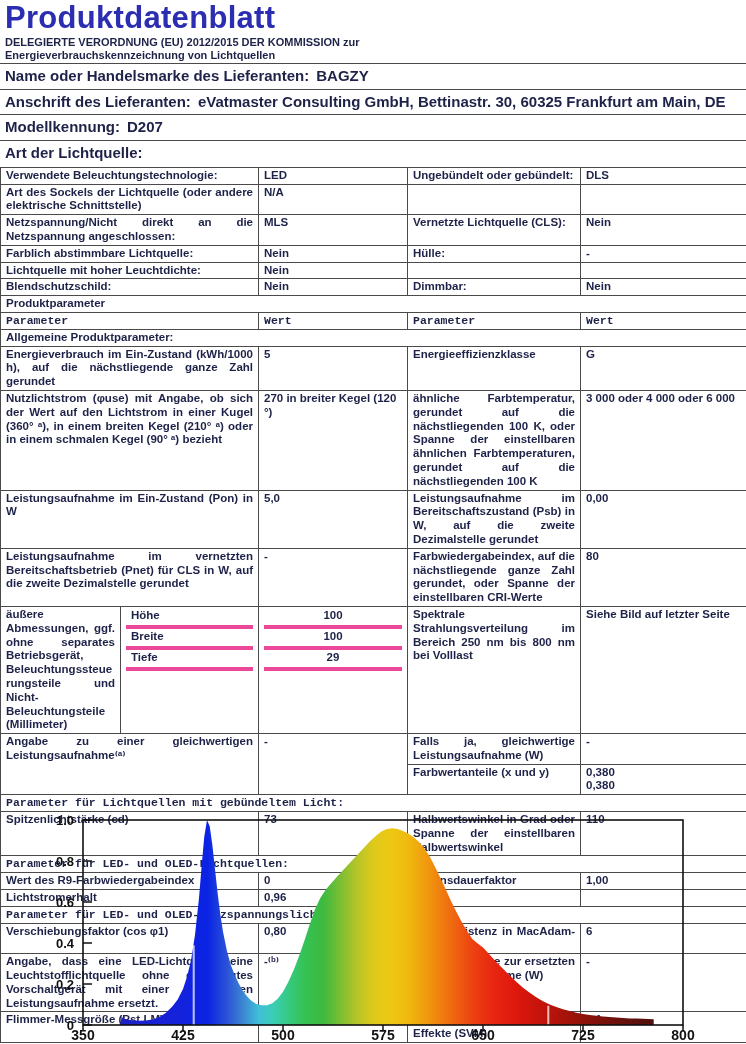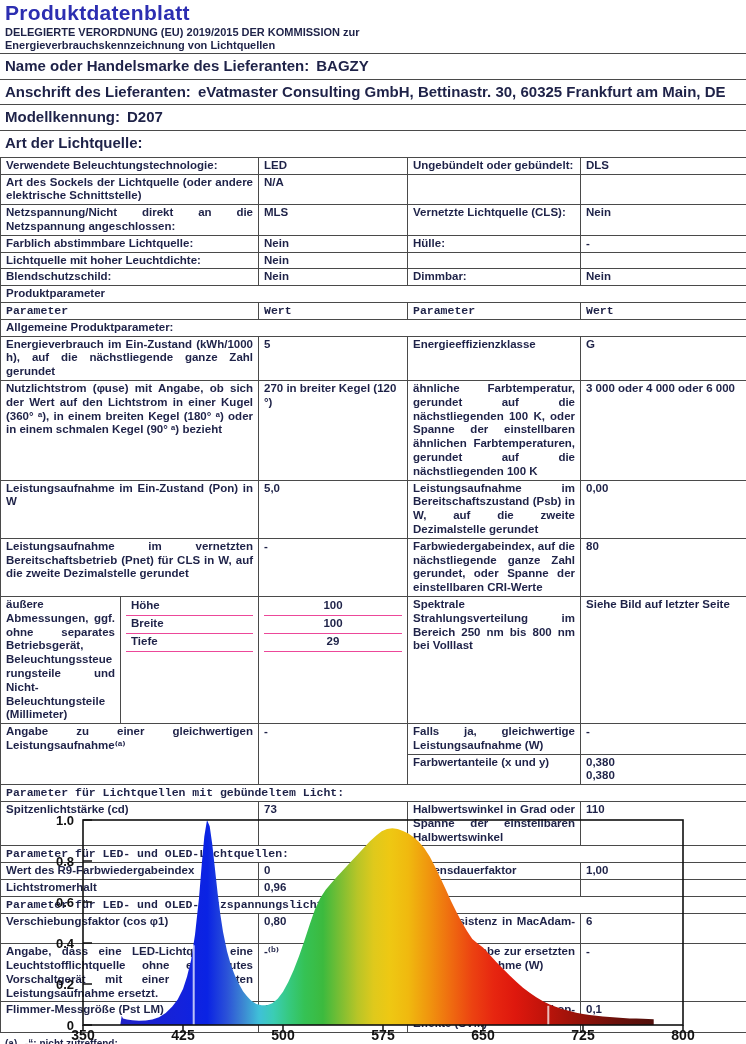--- a/index.html
+++ b/index.html
@@ -2,21 +2,21 @@
 <html><head>
 <meta charset="utf-8">
 <style>
   html,body{margin:0;padding:0;}
   body{
     width:746px;height:1044px;position:relative;background:#fff;
     font-family:"Liberation Sans","DejaVu Sans",sans-serif;
     color:#1e2248;font-weight:bold;overflow:hidden;
   }
   .page-title{
-    font-size:21px;line-height:1.0;margin:2px 0 3px 5px;
+    font-size:31px;line-height:1.0;margin:2px 0 3px 5px;
     color:#2c2eb1;letter-spacing:.3px;
   }
   .reg-line{font-size:11px;line-height:1.22;margin:0 5px;}
   .info-row{
     border-top:1.5px solid #4a4a4a;padding:3px 5px 3px 5px;
     font-size:15px;line-height:1.25;
   }
   .info-row .lbl{margin-right:7px;}
   table.main{
     width:746px;border-collapse:collapse;table-layout:fixed;
@@ -24,32 +24,32 @@
   }
   table.main td{
     border:1px solid #4a4a4a;font-size:11.5px;line-height:1.2;
     padding:1px 5px;vertical-align:top;word-wrap:break-word;
   }
   td.p{text-align:justify;}
   td.v{text-align:left;white-space:pre-line;}
   td.c{text-align:left;}
   td.s{text-align:left;font-family:Liberation Mono, monospace;}
   td.mini{padding:0;}
-  .dimrow{border-bottom:1px solid #ec4899;padding:1px 5px;min-height:15px;}
+  .dimrow{border-bottom:4px solid #ec4899;padding:1px 5px;min-height:15px;}
   .dimval{text-align:center;}
   .footnotes{margin:3px 5px;font-size:10px;line-height:1.5;}
   .chart-wrap{position:absolute;left:0;top:810px;width:746px;height:234px;}
   svg text{font-family:"Liberation Sans","DejaVu Sans",sans-serif;font-weight:bold;}
 </style>
 </head>
 <body>
 
 <div>
   <h1 class="page-title">Produktdatenblatt</h1>
-  <div class="reg-line">DELEGIERTE VERORDNUNG (EU) 2019/2015 DER KOMMISSION zur</div>
+  <div class="reg-line">DELEGIERTE VERORDNUNG (EU) 2012/2015 DER KOMMISSION zur</div>
   <div class="reg-line">Energieverbrauchskennzeichnung von Lichtquellen</div>
 
   <div class="info-row">
     <span class="lbl">Name oder Handelsmarke des Lieferanten:</span><span>BAGZY</span>
   </div>
   <div class="info-row">
     <span class="lbl">Anschrift des Lieferanten:</span><span>eVatmaster Consulting GmbH, Bettinastr. 30, 60325 Frankfurt am Main, DE</span>
   </div>
   <div class="info-row">
     <span class="lbl">Modellkennung:</span><span>D207</span>
@@ -115,21 +115,21 @@
         <tr>
           <td class="c" colspan="5">Allgemeine Produktparameter:</td>
         </tr>
         <tr>
           <td class="p" colspan="2">Energieverbrauch im Ein-Zustand (kWh/1000 h), auf die nächstliegende ganze Zahl gerundet</td>
           <td class="v">5</td>
           <td class="p">Energieeffizienzklasse</td>
           <td class="v">G</td>
         </tr>
         <tr>
-          <td class="p" colspan="2">Nutzlichtstrom (φuse) mit Angabe, ob sich der Wert auf den Lichtstrom in einer Kugel (360° ᵃ), in einem breiten Kegel (180° ᵃ) oder in einem schmalen Kegel (90° ᵃ) bezieht</td>
+          <td class="p" colspan="2">Nutzlichtstrom (φuse) mit Angabe, ob sich der Wert auf den Lichtstrom in einer Kugel (360° ᵃ), in einem breiten Kegel (210° ᵃ) oder in einem schmalen Kegel (90° ᵃ) bezieht</td>
           <td class="v">270 in breiter Kegel (120 °)</td>
           <td class="p">ähnliche Farbtemperatur, gerundet auf die nächstliegenden 100 K, oder Spanne der einstellbaren ähnlichen Farbtemperaturen, gerundet auf die nächstliegenden 100 K</td>
           <td class="v">3 000 oder 4 000 oder 6 000</td>
         </tr>
         <tr>
           <td class="p" colspan="2">Leistungsaufnahme im Ein-Zustand (Pon) in W</td>
           <td class="v">5,0</td>
           <td class="p">Leistungsaufnahme im Bereitschaftszustand (Psb) in W, auf die zweite Dezimalstelle gerundet</td>
           <td class="v">0,00</td>
         </tr>

